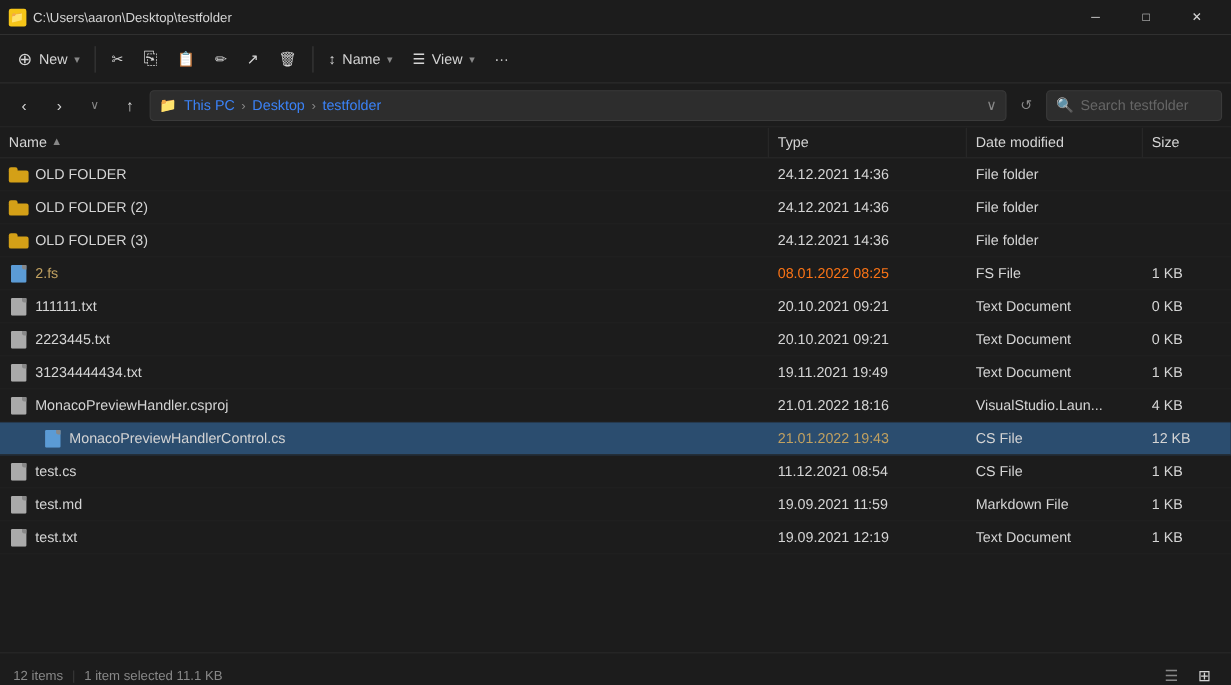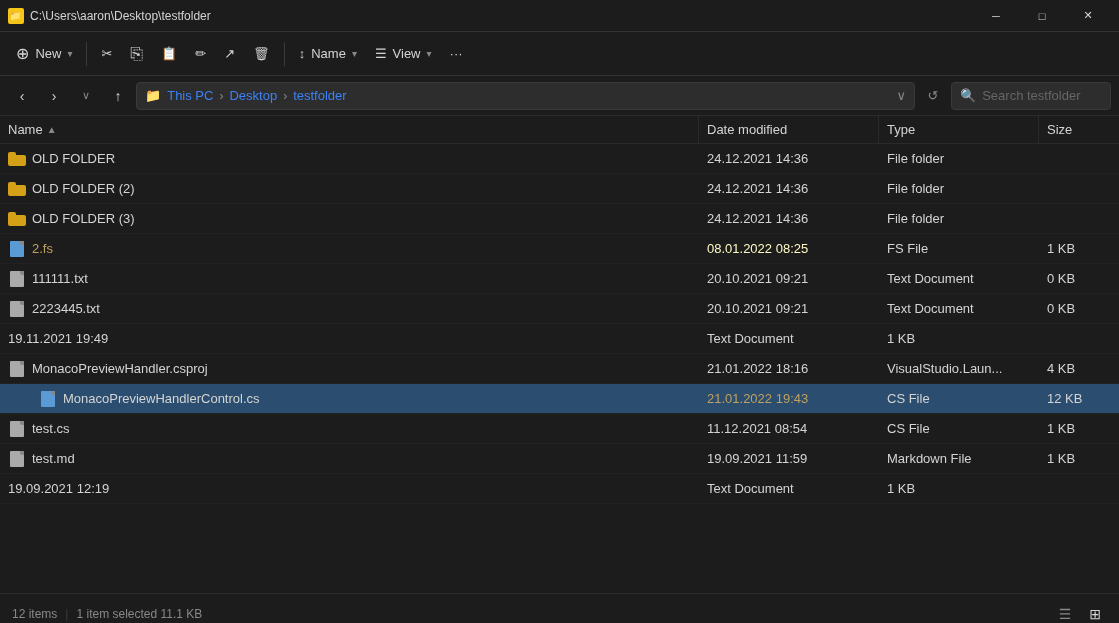--- a/index.html
+++ b/index.html
@@ -371,24 +371,24 @@
   </div>
 </div>
 
 <div class="file-list-container">
   <div class="file-list-header">
     <div class="file-list-header-cell">
       <span>Name</span>
       <span class="sort-icon">▲</span>
     </div>
     <div class="file-list-header-cell">
-      <span>Date modified</span>
+      <span>Type</span>
     </div>
     <div class="file-list-header-cell">
-      <span>Type</span>
+      <span>Date modified</span>
     </div>
     <div class="file-list-header-cell">
       <span>Size</span>
     </div>
   </div>
   <div id="file-rows">
       <div class="file-row">
         <div class="file-cell">
           <span class="file-icon">
             <div class="folder-icon-shape"></div>
@@ -421,21 +421,21 @@
         <div class="file-cell">File folder</div>
         <div class="file-cell"></div>
       </div>
       <div class="file-row">
         <div class="file-cell colored">
           <span class="file-icon">
             <div class="file-icon-shape highlight"></div>
           </span>
           <span>2.fs</span>
         </div>
-        <div class="file-cell" style="color: #fef9c3;">08.01.2022 08:25</div>
+        <div class="file-cell" style="color: #f97316;">08.01.2022 08:25</div>
         <div class="file-cell">FS File</div>
         <div class="file-cell">1 KB</div>
       </div>
       <div class="file-row">
         <div class="file-cell">
           <span class="file-icon">
             <div class="file-icon-shape"></div>
           </span>
           <span>111111.txt</span>
         </div>
@@ -448,20 +448,26 @@
           <span class="file-icon">
             <div class="file-icon-shape"></div>
           </span>
           <span>2223445.txt</span>
         </div>
         <div class="file-cell">20.10.2021 09:21</div>
         <div class="file-cell">Text Document</div>
         <div class="file-cell">0 KB</div>
       </div>
       <div class="file-row">
+        <div class="file-cell">
+          <span class="file-icon">
+            <div class="file-icon-shape"></div>
+          </span>
+          <span>31234444434.txt</span>
+        </div>
         <div class="file-cell">19.11.2021 19:49</div>
         <div class="file-cell">Text Document</div>
         <div class="file-cell">1 KB</div>
       </div>
       <div class="file-row">
         <div class="file-cell">
           <span class="file-icon">
             <div class="file-icon-shape"></div>
           </span>
           <span>MonacoPreviewHandler.csproj</span>
@@ -497,20 +503,26 @@
           <span class="file-icon">
             <div class="file-icon-shape"></div>
           </span>
           <span>test.md</span>
         </div>
         <div class="file-cell">19.09.2021 11:59</div>
         <div class="file-cell">Markdown File</div>
         <div class="file-cell">1 KB</div>
       </div>
       <div class="file-row">
+        <div class="file-cell">
+          <span class="file-icon">
+            <div class="file-icon-shape"></div>
+          </span>
+          <span>test.txt</span>
+        </div>
         <div class="file-cell">19.09.2021 12:19</div>
         <div class="file-cell">Text Document</div>
         <div class="file-cell">1 KB</div>
       </div>
     </div>
 </div>
 
 <div class="status-bar">
   <span>12 items</span>
   <span class="status-sep">|</span>

